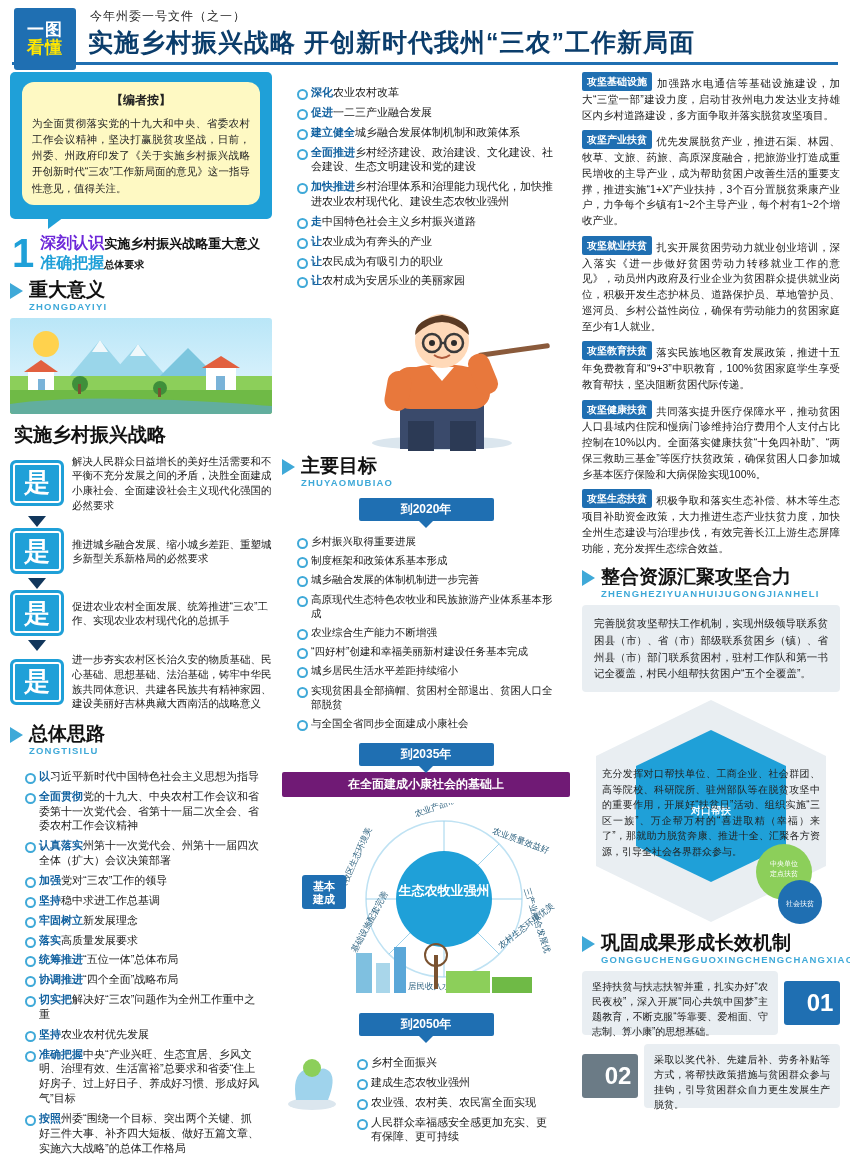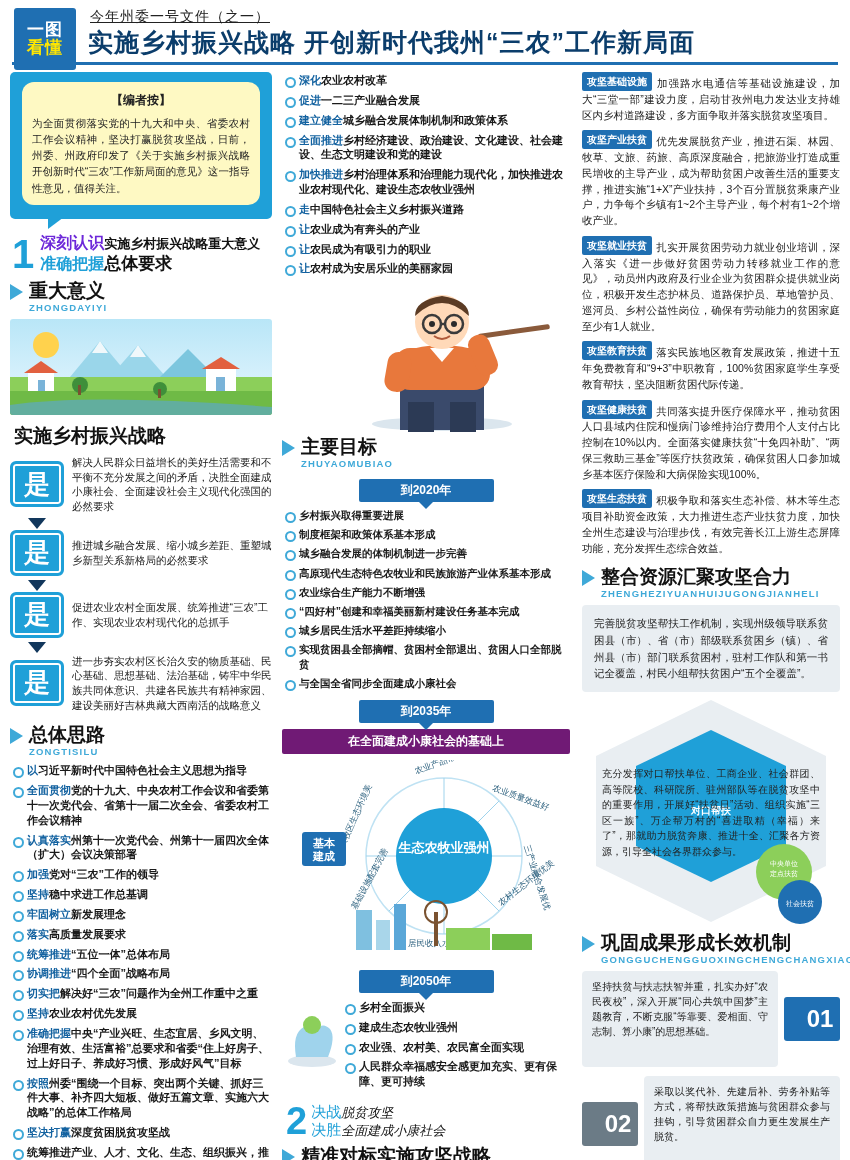--- a/index.html
+++ b/index.html
@@ -20,21 +20,21 @@
     position: absolute; left: 14px; top: 8px;
     width: 62px; height: 62px;
     background: #1f6fb2; color: #fff;
     border-radius: 3px;
     display: flex; flex-direction: column; align-items: center; justify-content: center;
     font-size: 17px; font-weight: bold; letter-spacing: 1px; line-height: 1.05;
   }
   .hdr-badge span:nth-child(2){ color:#ffe600; }
   .hdr-sub {
     position: absolute; left: 90px; top: 8px;
-    font-size: 14px; color: #222; letter-spacing: 1px; text-decoration: underline;
+    font-size: 12px; color: #222; letter-spacing: 1px;
   }
   .hdr-title {
     position: absolute; left: 88px; top: 26px;
     font-size: 25px; font-weight: bold; color: #0b3d6b;
     letter-spacing: 1px; white-space: nowrap;
   }
   .hdr-rule { position:absolute; left:12px; right:12px; top:62px; height:3px; background:#1f6fb2; }
 
   
   .cols { position:absolute; top: 72px; left: 10px; width: 830px; height: 1080px; }
@@ -46,21 +46,21 @@
   
   .sec-head { display: flex; align-items: flex-start; margin: 6px 0 6px 0; }
   .tri {
     width: 0; height: 0; border-left: 13px solid #3fa9d8;
     border-top: 8px solid transparent; border-bottom: 8px solid transparent;
     margin-right: 6px; margin-top: 4px; flex: none;
   }
   .sec-title { font-size: 19px; font-weight: bold; color: #111; line-height: 1.15; }
   .sec-pinyin { font-size: 9.5px; color: #3fa9d8; letter-spacing: 1.2px; font-weight: bold; }
 
-  .bullet-list { margin: 1px; padding: 0; list-style: none; font-weight: bold; }
+  .bullet-list { margin: 13px; padding: 0; list-style: none; }
   .bullet-list li {
     position: relative; padding-left: 16px; margin-bottom: 5px;
     font-size: 11px; line-height: 1.35; color: #1a1a1a;
   }
   .bullet-list li:before {
     content: ""; position: absolute; left: 2px; top: 4px;
     width: 7px; height: 7px; border-radius: 50%;
     border: 2px solid #3fa9d8;
   }
   .bullet-list li b { color: #1362a0; }
@@ -129,21 +129,21 @@
 
   
   .c3-item { margin-bottom: 7px; font-size: 10.5px; line-height: 1.5; text-align: justify; }
 
   .grey-box {
     background: #e9eef2; border-radius: 4px; padding: 10px 12px;
     font-size: 10.5px; line-height: 1.6; color: #222; text-align: justify;
   }
   .hex-wrap { position: relative; width: 250px; height: 230px; margin: 4px auto; }
 
-  .step-card { position: relative; margin-bottom: 9px; height: 96px; }
+  .step-card { position: relative; margin-bottom: 9px; height: 64px; }
   .step-card .body {
     position:absolute; top:0; bottom:0;
     background:#e9eef2; border-radius:4px;
     font-size:10px; line-height:1.5; padding:8px 10px; text-align: justify;
   }
   .step-card .numbox {
     position:absolute; top:50%; transform: translateY(-50%);
     width: 56px; height: 44px; background:#1f6fb2; color:#fff;
     font-size: 24px; font-weight: bold; display:flex; align-items:center; justify-content:center;
     border-radius: 3px;
@@ -178,21 +178,21 @@
           <div class="note-title">【编者按】</div>
           <div style="text-align:justify">为全面贯彻落实党的十九大和中央、省委农村工作会议精神，坚决打赢脱贫攻坚战，日前，州委、州政府印发了《关于实施乡村振兴战略开创新时代“三农”工作新局面的意见》这一指导性意见，值得关注。</div>
         </div>
         <div class="note-tail"></div>
       </div>
 
       <div class="num-block">
         <div class="num-big">1</div>
         <div class="num-text">
           <div><span style="color:#6d28d9">深刻认识</span><span style="font-size:13px">实施乡村振兴战略重大意义</span></div>
-          <div><span style="color:#1fa0d8">准确把握</span><span style="font-size:17px">总体要求</span></div>
+          <div><span style="color:#1fa0d8">准确把握</span><span style="font-size:10px">总体要求</span></div>
         </div>
       </div>
 
       <div class="sec-head">
         <div class="tri"></div>
         <div>
           <div class="sec-title">重大意义</div>
           <div class="sec-pinyin">ZHONGDAYIYI</div>
         </div>
       </div>

